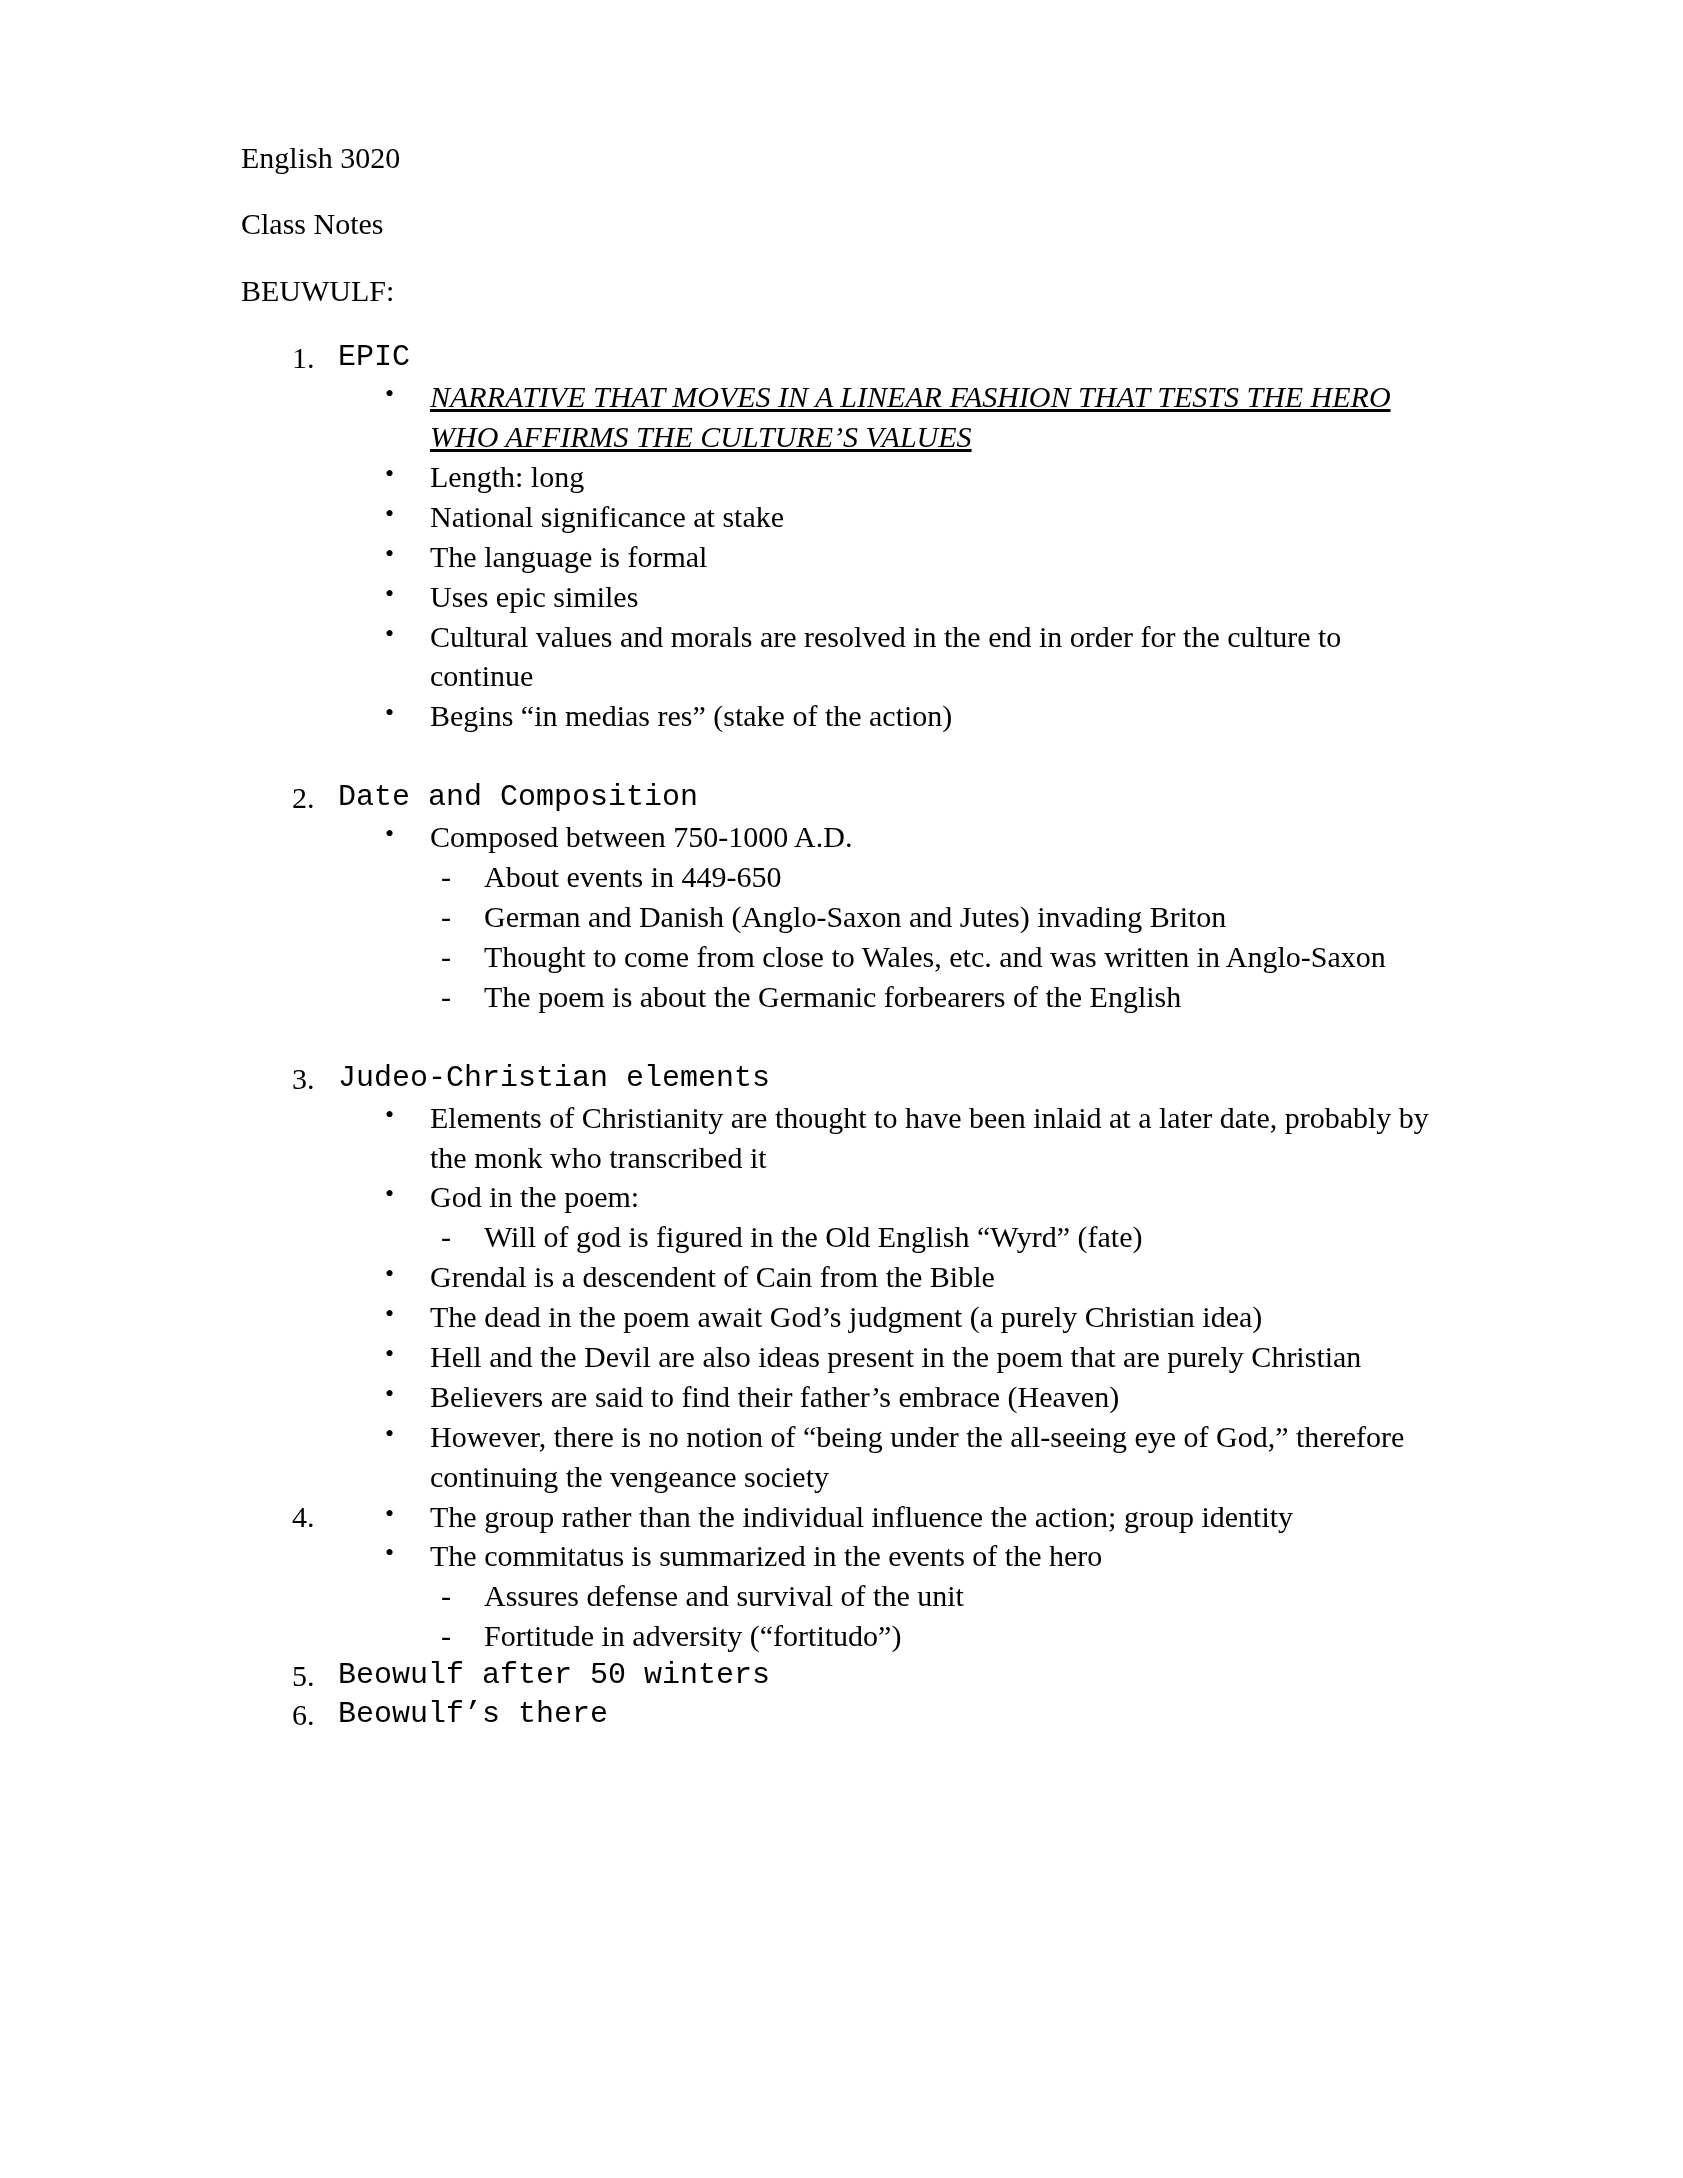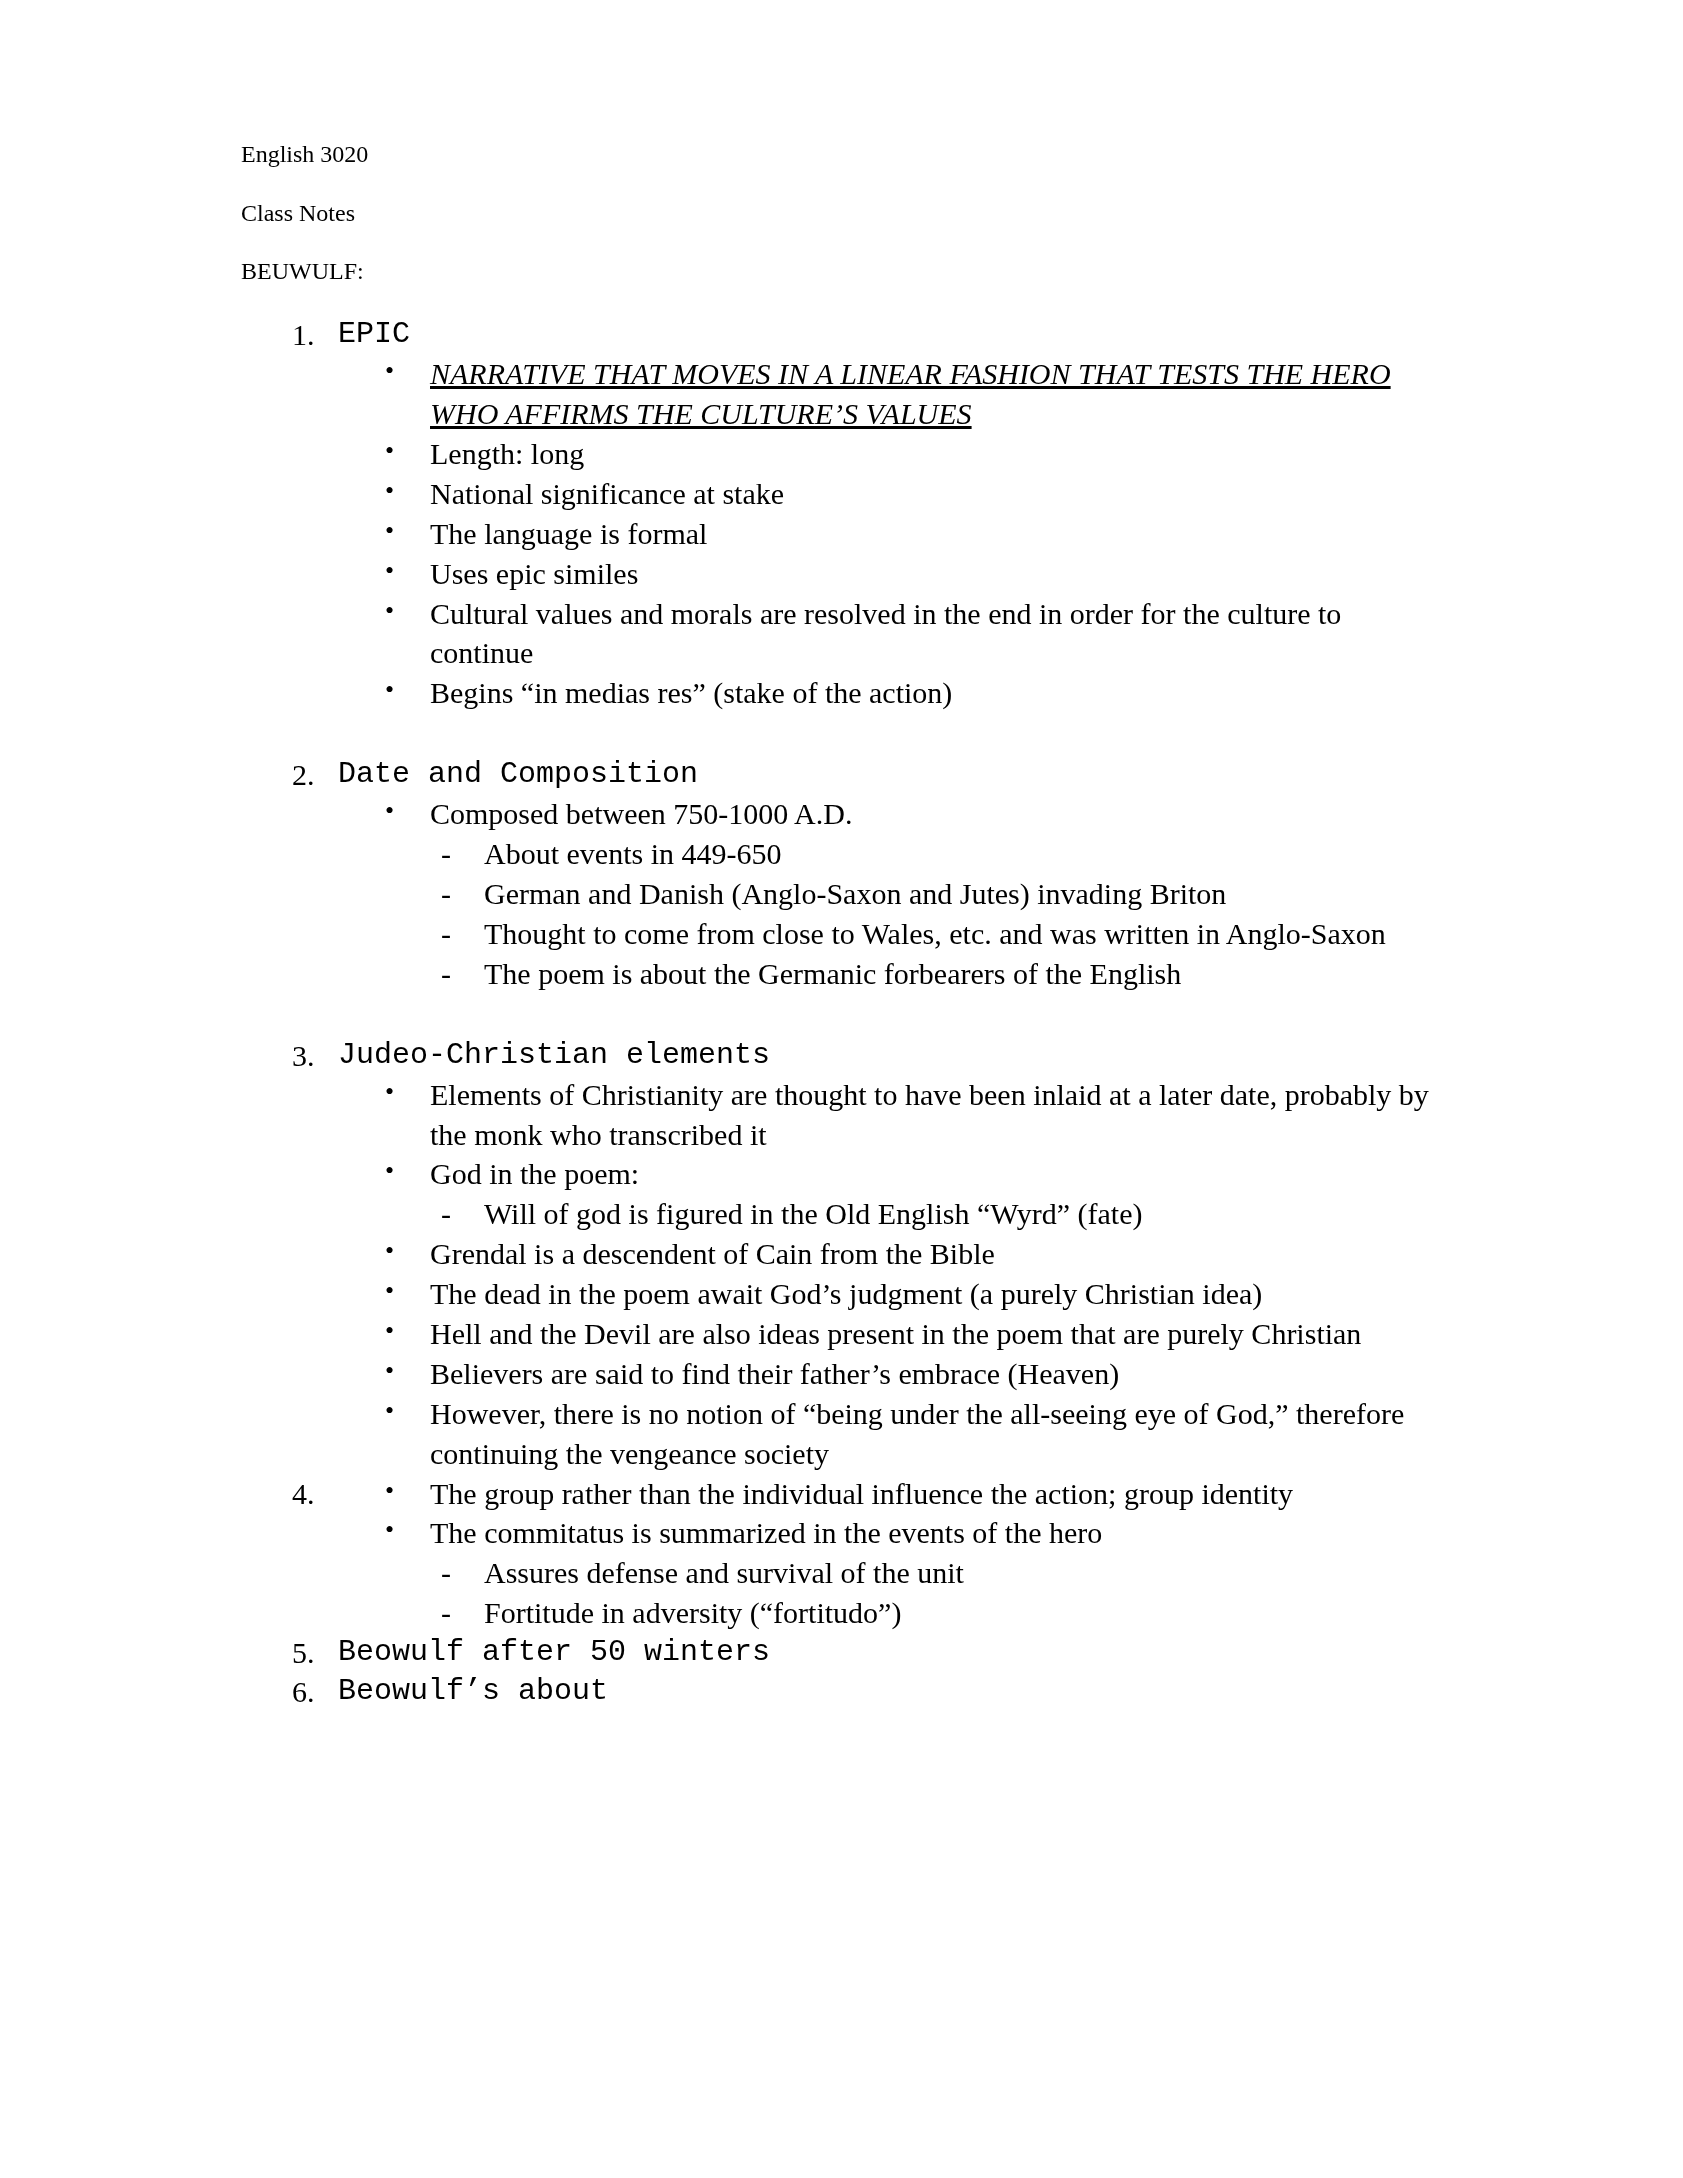--- a/index.html
+++ b/index.html
@@ -17,21 +17,21 @@
   .page {
     position: relative;
     width: 1683px;
     height: 2178px;
     background: #ffffff;
     box-sizing: border-box;
     padding: 139px 228px 0 241px;
   }
   .doc-head p {
     margin: 0 0 28px 0;
-    font-size: 24px;
+    font-size: 30px;
     line-height: 1.28;
   }
   ol.outline {
     list-style: none;
     margin: 0;
     padding: 0;
     counter-reset: lvl1;
   }
   ol.outline > li.num-item {
     counter-increment: lvl1;
@@ -254,18 +254,18 @@
       </ul>
     </li>
 
     <li class="num-item">
       <span class="num-label">5.</span>
       <span class="num-text">Beowulf after 50 winters</span>
     </li>
 
     <li class="num-item">
       <span class="num-label">6.</span>
-      <span class="num-text">Beowulf’s about</span>
+      <span class="num-text">Beowulf’s there</span>
     </li>
 
   </ol>
 </div>
 
 
 </body></html>

